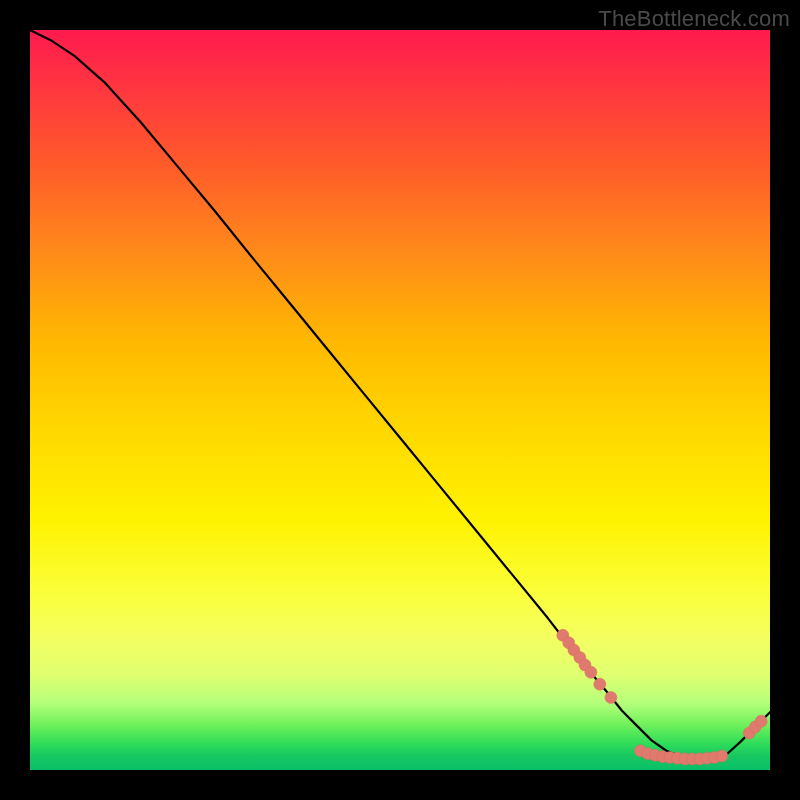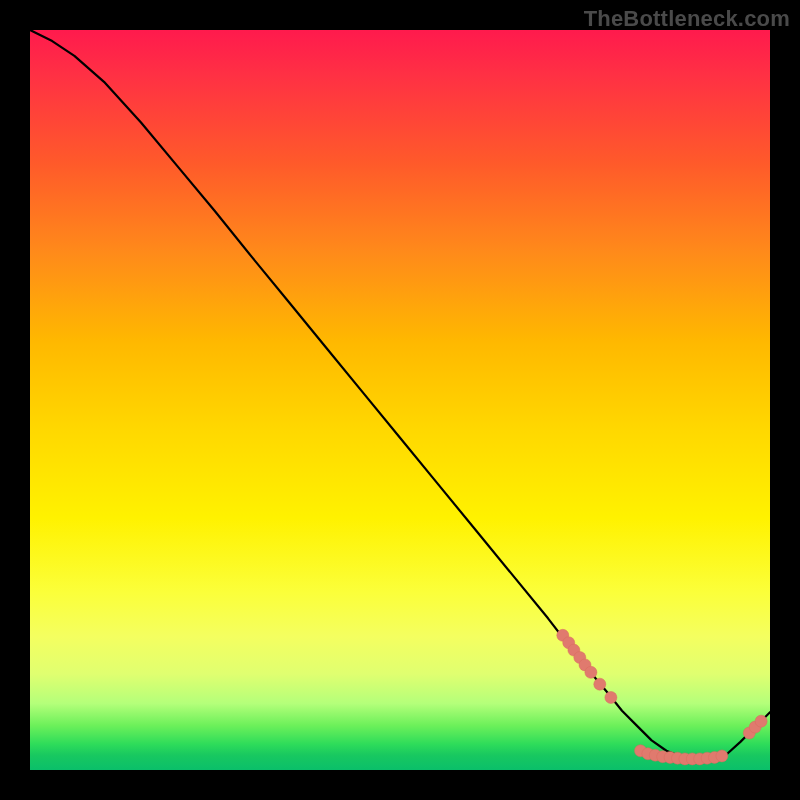--- a/index.html
+++ b/index.html
@@ -43,21 +43,21 @@
       #0abf6a 100%
     );
   }
   .watermark {
     position: absolute;
     top: 6px;
     right: 10px;
     color: #4a4a4a;
     font-size: 22px;
     letter-spacing: 0.2px;
-    font-weight: 700;
+    font-weight: 400;
     user-select: none;
   }
   svg.overlay {
     position: absolute;
     left: 0;
     top: 0;
     width: 740px;
     height: 740px;
   }
 </style>

